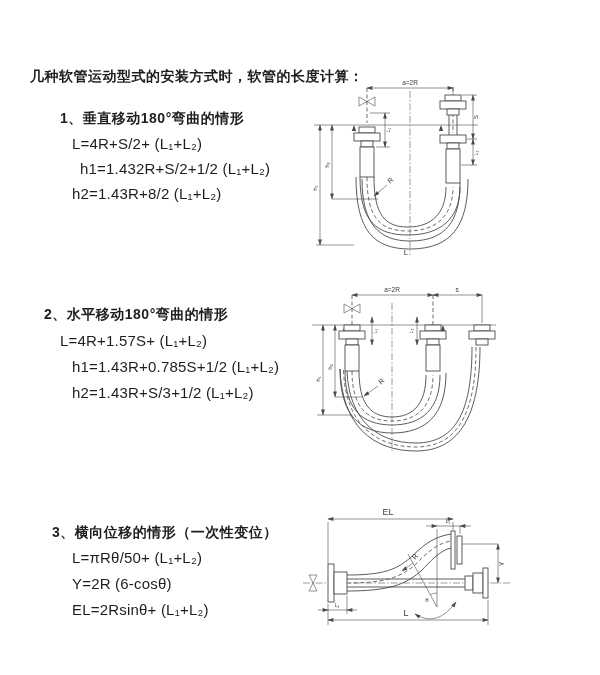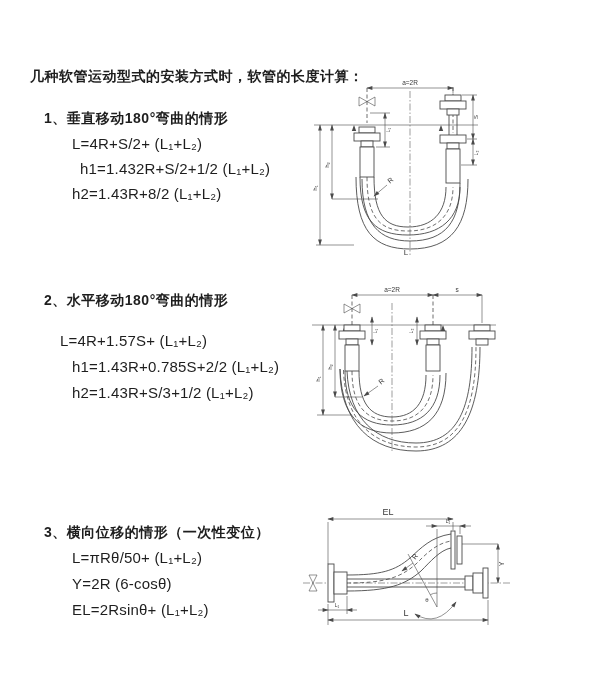--- a/index.html
+++ b/index.html
@@ -19,31 +19,31 @@
   .cl{stroke:#5a5a5a;stroke-width:.6;fill:none;stroke-dasharray:7 2 1.5 2;}
   .hd{stroke:#4a4a4a;stroke-width:.8;fill:none;stroke-dasharray:4 2.5;}
   .fl{fill:#ffffff;stroke:#4a4a4a;stroke-width:.9;}
   .ar{fill:#4a4a4a;stroke:none;}
 </style>
 </head>
 <body>
 
 <div class="abs title" style="left:30px;top:24px">几种软管运动型式的安装方式时，软管的长度计算：</div>
 
-<div class="abs sec-heading" style="left:44px;top:110px">1、垂直移动180°弯曲的情形</div>
+<div class="abs sec-heading" style="left:60px;top:110px">1、垂直移动180°弯曲的情形</div>
 <div class="abs formula" style="left:72px;top:135px">L=4R+S/2+ (L₁+L₂)</div>
 <div class="abs formula" style="left:80px;top:160px">h1=1.432R+S/2+1/2 (L₁+L₂)</div>
 <div class="abs formula" style="left:72px;top:185px">h2=1.43R+8/2 (L₁+L₂)</div>
 
-<div class="abs sec-heading" style="left:44px;top:292px">2、水平移动180°弯曲的情形</div>
+<div class="abs sec-heading" style="left:44px;top:306px">2、水平移动180°弯曲的情形</div>
 <div class="abs formula" style="left:60px;top:332px">L=4R+1.57S+ (L₁+L₂)</div>
-<div class="abs formula" style="left:72px;top:358px">h1=1.43R+0.785S+2/2 (L₁+L₂)</div>
+<div class="abs formula" style="left:72px;top:358px">h1=1.43R+0.785S+1/2 (L₁+L₂)</div>
 <div class="abs formula" style="left:72px;top:384px">h2=1.43R+S/3+1/2 (L₁+L₂)</div>
 
-<div class="abs sec-heading" style="left:44px;top:524px">3、横向位移的情形（一次性变位）</div>
+<div class="abs sec-heading" style="left:52px;top:524px">3、横向位移的情形（一次性变位）</div>
 <div class="abs formula" style="left:72px;top:549px">L=πRθ/50+ (L₁+L₂)</div>
 <div class="abs formula" style="left:72px;top:575px">Y=2R (6-cosθ)</div>
 <div class="abs formula" style="left:72px;top:601px">EL=2Rsinθ+ (L₁+L₂)</div>
 
 <svg class="diagram" style="left:310px;top:73px" width="290" height="185" viewBox="0 0 290 185">
   <defs>
     <marker id="a1" markerUnits="userSpaceOnUse" markerWidth="8" markerHeight="6" viewBox="0 0 10 10" refX="9" refY="5" orient="auto-start-reverse">
         <path d="M0,1.8 L10,5 L0,8.2 Z" fill="#4a4a4a"></path>
       </marker>
     <pattern id="b1" width="3.2" height="3.2" patternUnits="userSpaceOnUse">

